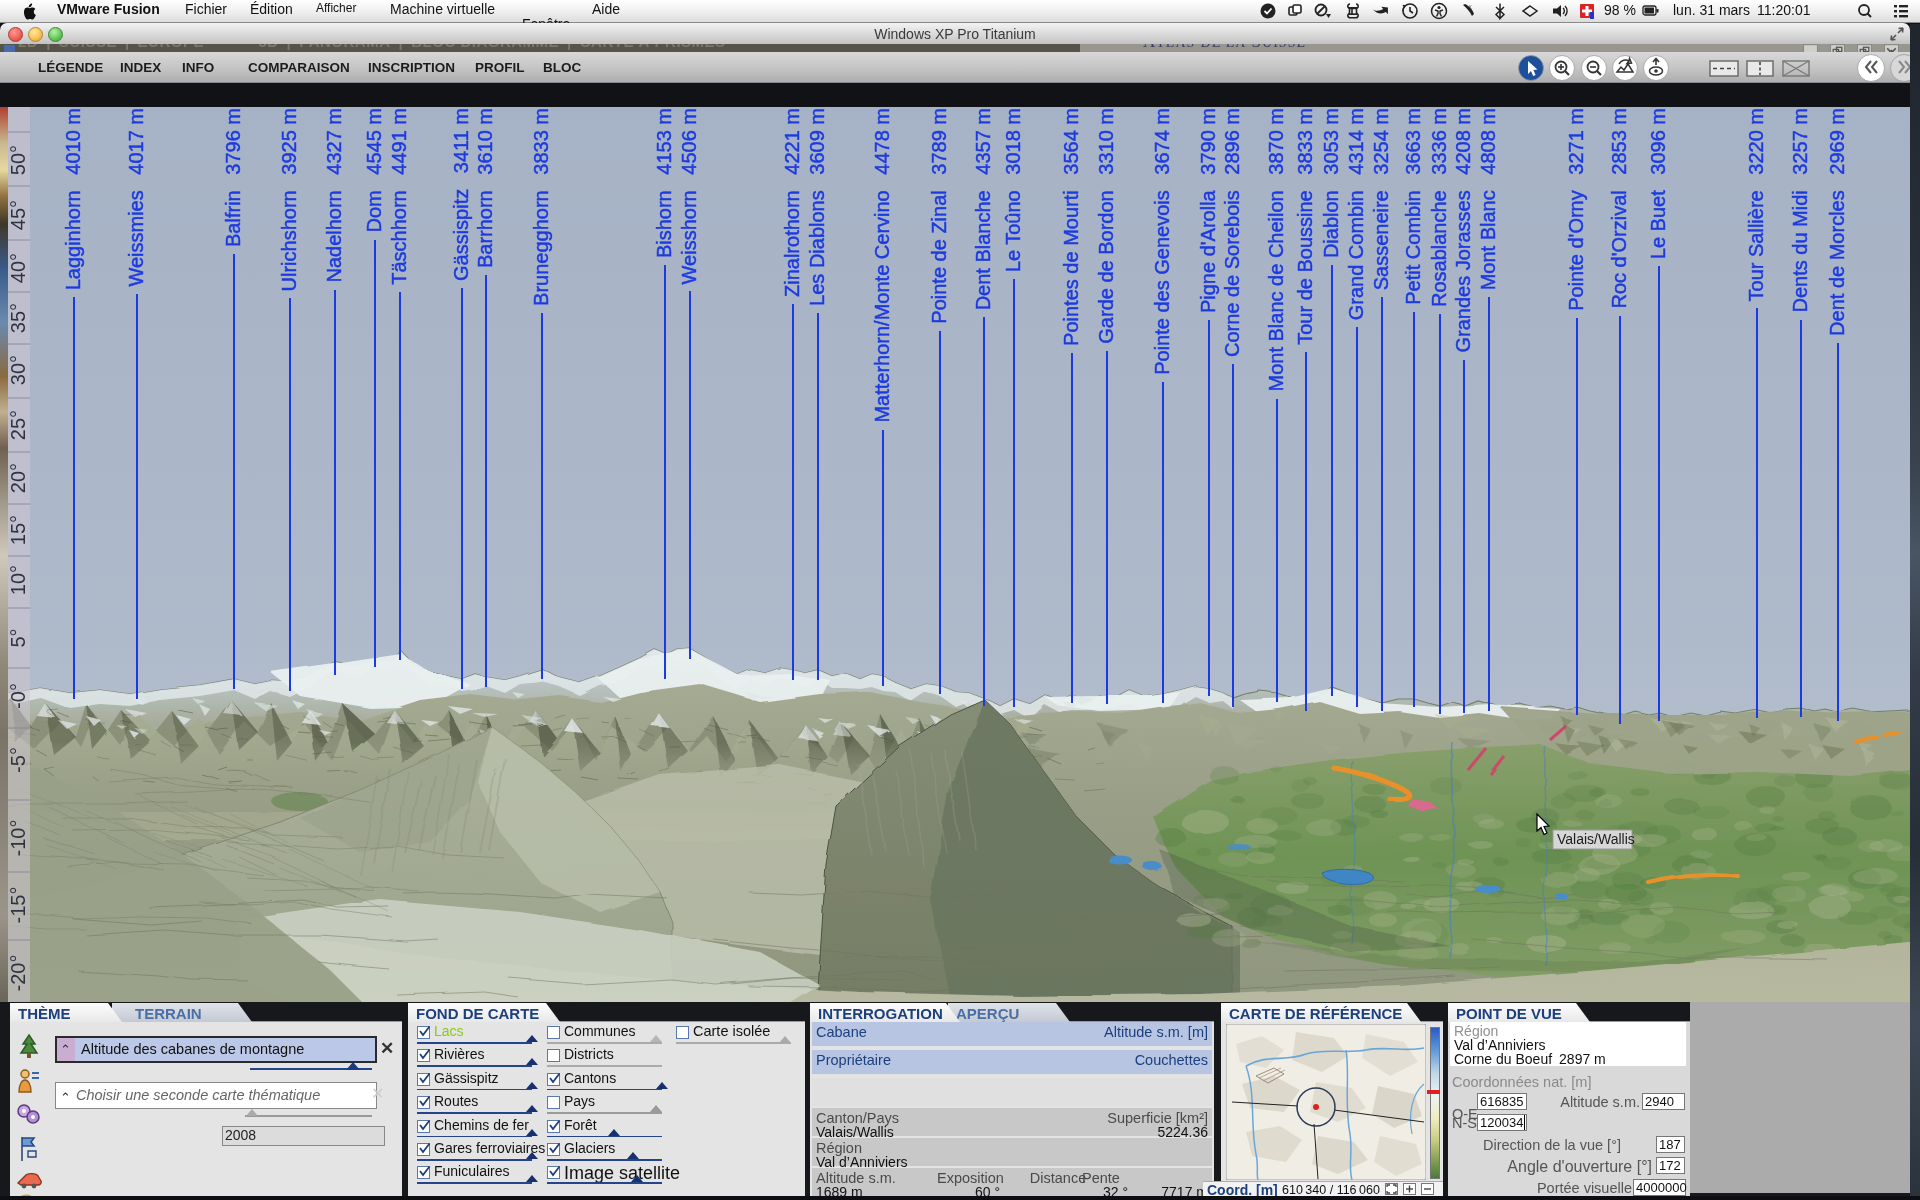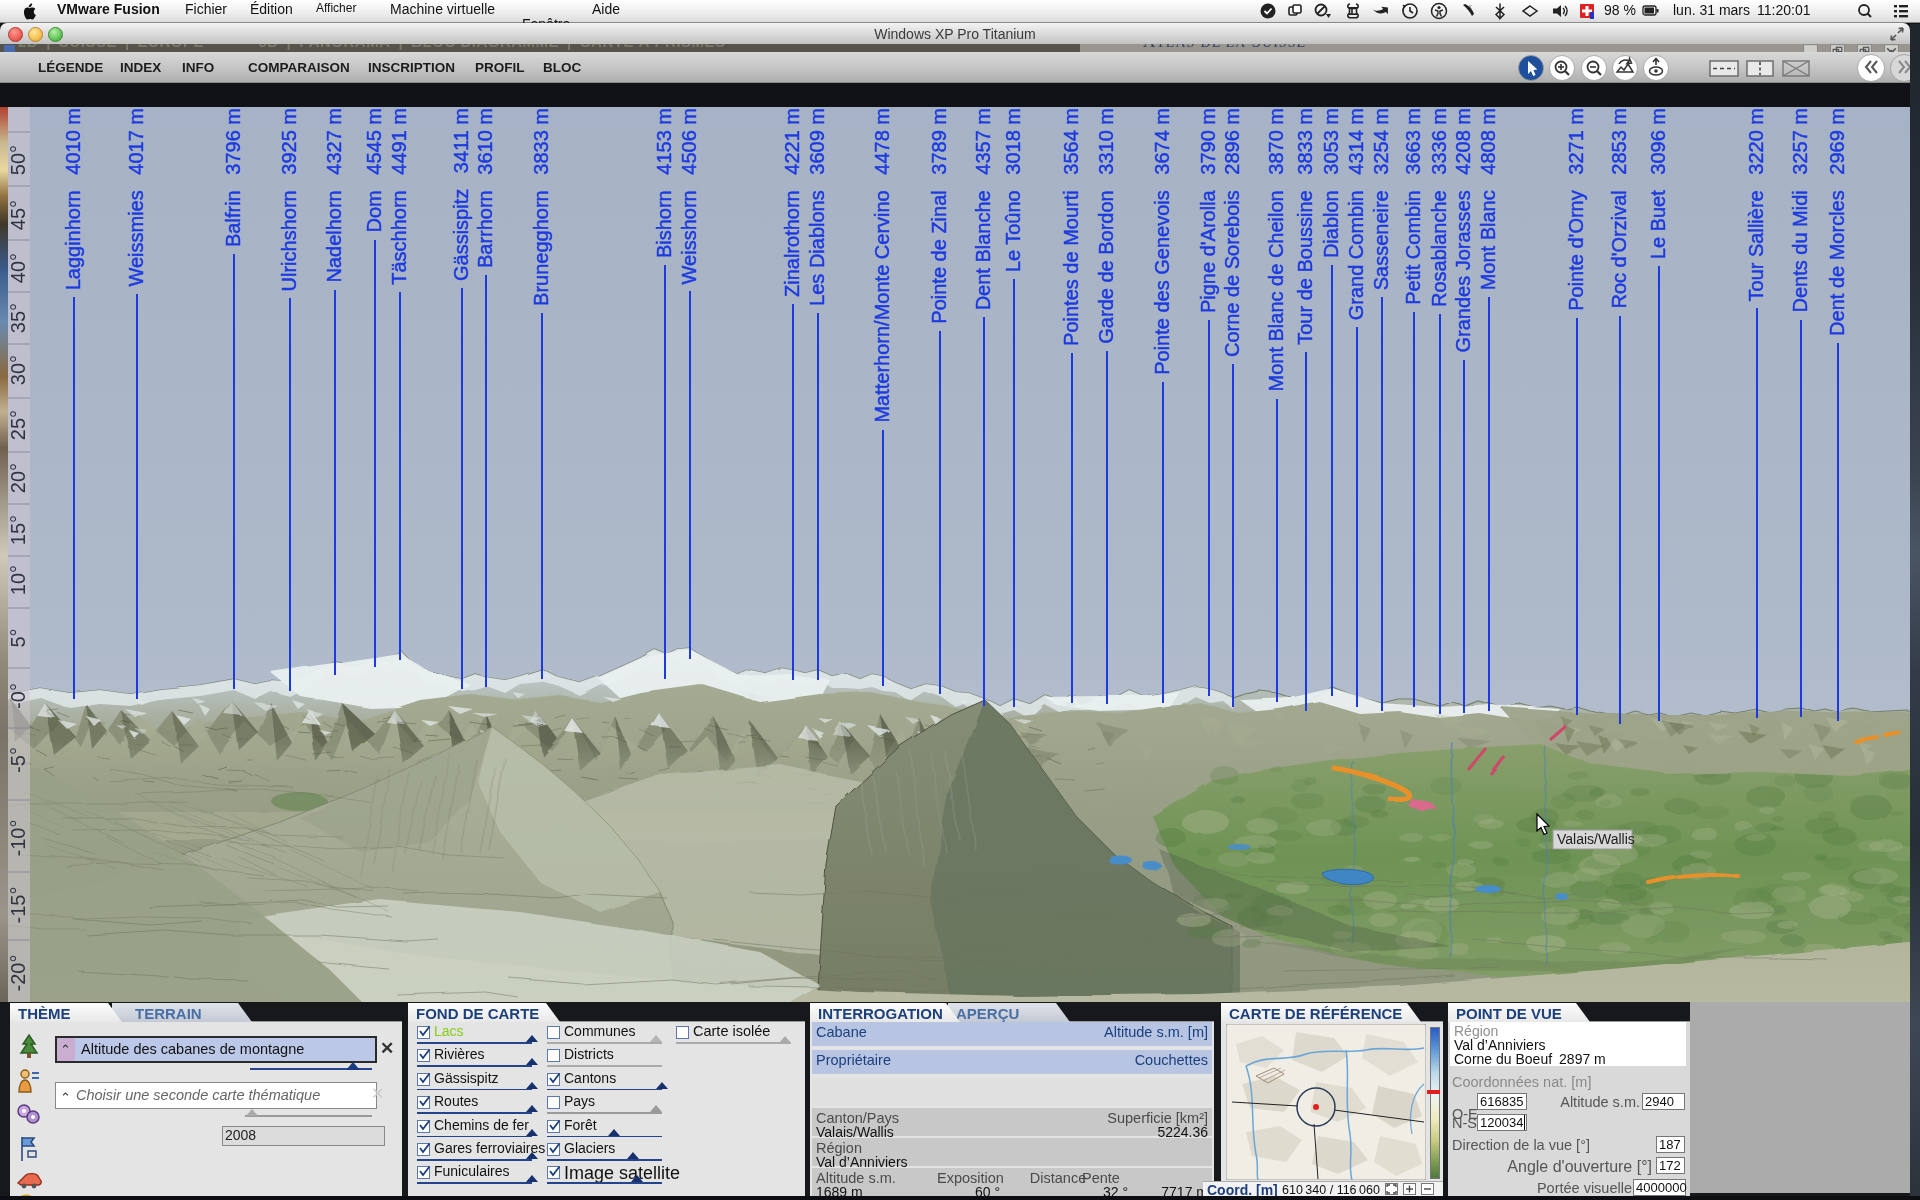--- a/index.html
+++ b/index.html
@@ -1173,21 +1173,21 @@
 <div style="position:absolute;left:1454px;top:1023px;font-size:14px;color:#909090;">Région</div>
 <div style="position:absolute;left:1454px;top:1037px;font-size:14px;color:#111;">Val d’Anniviers</div>
 <div style="position:absolute;left:1454px;top:1051px;font-size:14px;color:#111;">Corne du Boeuf 2897 m</div>
 <div style="position:absolute;left:1452px;top:1074px;font-size:14.5px;color:#8a8a8a;">Coordonnées nat. [m]</div>
 <div style="position:absolute;left:1452px;top:1094px;font-size:14.5px;color:#555;margin-top:12px;">O-E</div>
 <div style="position:absolute;left:1477px;top:1093px;width:50px;height:17px;background:#fff;border:1px solid #777;box-sizing:border-box;font-size:13px;color:#111;padding:0 0 0 2px;line-height:15px;">616835</div>
 <div style="position:absolute;left:1528px;top:1094px;width:112px;text-align:right;font-size:14.5px;color:#555;">Altitude s.m.</div>
 <div style="position:absolute;left:1642px;top:1093px;width:43px;height:17px;background:#fff;border:1px solid #777;box-sizing:border-box;font-size:13px;color:#111;padding:0 0 0 2px;line-height:15px;">2940</div>
 <div style="position:absolute;left:1452px;top:1115px;font-size:14.5px;color:#555;">N-S</div>
 <div style="position:absolute;left:1477px;top:1114px;width:50px;height:17px;background:#fff;border:1px solid #777;box-sizing:border-box;font-size:13px;color:#111;padding:0 0 0 2px;line-height:15px;"><span style="border-right:1.4px solid #000;padding-right:0.5px;">120034</span></div>
-<div style="position:absolute;left:1452px;top:1137px;width:200px;text-align:left;font-size:14.5px;color:#555;">Direction de la vue [°]</div>
+<div style="position:absolute;left:1452px;top:1137px;width:200px;text-align:center;font-size:14.5px;color:#555;">Direction de la vue [°]</div>
 <div style="position:absolute;left:1656px;top:1136px;width:29px;height:17px;background:#fff;border:1px solid #777;box-sizing:border-box;font-size:13px;color:#111;padding:0 0 0 2px;line-height:15px;">187</div>
 <div style="position:absolute;left:1452px;top:1158px;width:200px;text-align:right;font-size:16px;color:#555;">Angle d'ouverture [°]</div>
 <div style="position:absolute;left:1656px;top:1157px;width:29px;height:17px;background:#fff;border:1px solid #777;box-sizing:border-box;font-size:13px;color:#111;padding:0 0 0 2px;line-height:15px;">172</div>
 <div style="position:absolute;left:1432px;top:1180px;width:200px;text-align:right;font-size:14.5px;color:#555;">Portée visuelle</div>
 <div style="position:absolute;left:1633px;top:1179px;width:53px;height:17px;background:#fff;border:1px solid #777;box-sizing:border-box;font-size:13px;color:#111;padding:0 0 0 2px;line-height:15px;">4000000</div>
 
 <div style="position:absolute;left:0;top:1196px;width:1920px;height:4px;background:#0c0e12;"></div>
 </div>
 
 </body></html>

